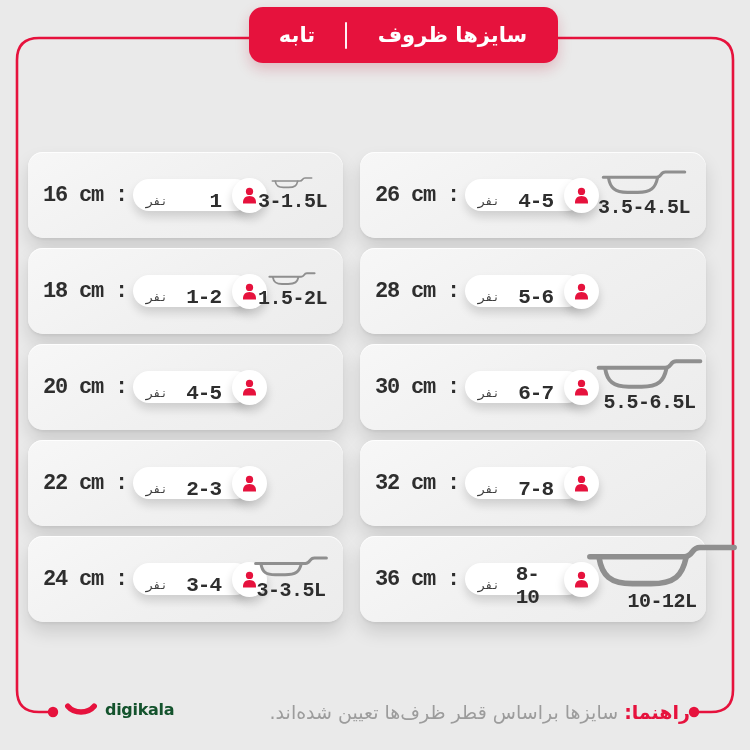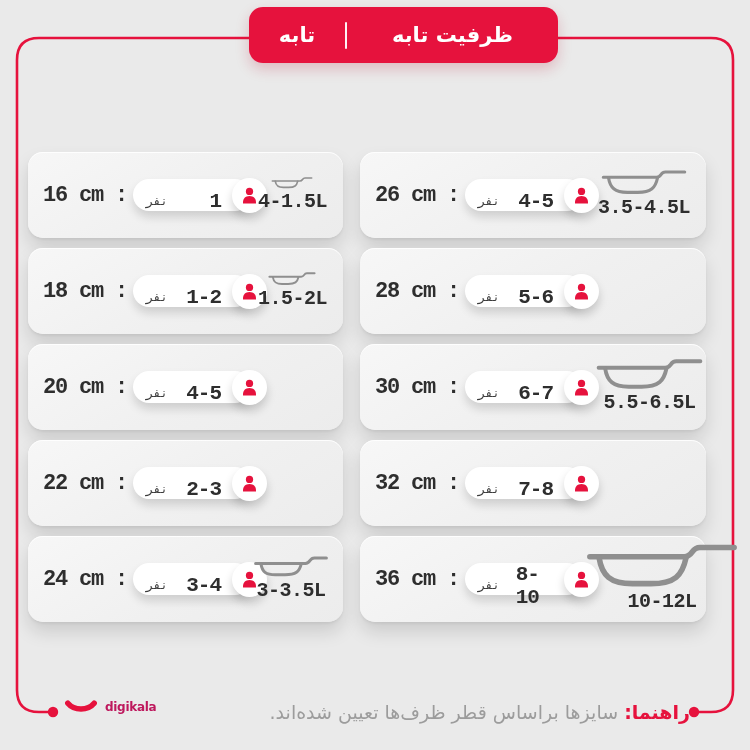--- a/index.html
+++ b/index.html
@@ -69,21 +69,21 @@
   .pan-block.pb-out2 { right: -12px; }
   .pan-block.pb-out3 { right: -30px; }
   svg.pan { display: block; overflow: visible; stroke: #8F8F8F; fill: none; }
   .liters {
     font-size: 20px; font-weight: bold; color: #2e2e2e;
     letter-spacing: -0.5px; margin-top: 1px; white-space: nowrap;
   }
 
   
   .brand { position: absolute; left: 64px; top: 700px; display: flex; align-items: center; gap: 7px; z-index: 2; }
-  .brand-name { color: #be185d; font-weight: bold; font-size: 12px; letter-spacing: -0.3px; }
+  .brand-name { color: #14532d; font-weight: bold; font-size: 16px; letter-spacing: -0.3px; }
   .note {
     position: absolute; right: 60px; top: 701px; z-index: 2;
     direction: rtl; font-size: 19px; color: #9c9c9c; white-space: nowrap; margin-left: 21px;
   }
   .note .note-label { color: #E6123D; font-weight: bold; }
 </style>
 </head>
 <body>
 
 <div class="page">
@@ -107,21 +107,21 @@
 
   <svg class="frame" width="750" height="750" viewBox="0 0 750 750">
     <path d="M52 712 L39 712 Q17 712 17 690 L17 60 Q17 38 39 38 L711 38 Q733 38 733 60 L733 690 Q733 712 711 712 L694 712" fill="none" stroke="#E6123D" stroke-width="2.6"></path>
     <circle cx="53" cy="712" r="5.2" fill="#E6123D"></circle>
     <circle cx="694" cy="712" r="5.2" fill="#E6123D"></circle>
   </svg>
 
   <div class="badge">
     <div class="badge-sec small">تابه</div>
     <div class="badge-divider"></div>
-    <div class="badge-sec big">ظرفیت تابه</div>
+    <div class="badge-sec big">سایزها ظروف</div>
   </div>
 
   <div class="cards">
 
     <div class="card">
       <span class="size">16 cm :</span>
       <div class="pill-wrap">
         <div class="pill">
           <span class="unit">نفر</span>
           <span class="count">1</span>
@@ -129,21 +129,21 @@
         <div class="person-badge">
           <svg viewBox="0 0 24 24">
               <use href="#person-shape"></use>
             </svg>
         </div>
       </div>
       <div class="pan-block">
         <svg class="pan" width="40" height="12" viewBox="0 0 120 36">
             <use href="#pan-shallow"></use>
           </svg>
-        <span class="liters">4-1.5L</span>
+        <span class="liters">3-1.5L</span>
       </div>
     </div>
 
     <div class="card">
       <span class="size">18 cm :</span>
       <div class="pill-wrap">
         <div class="pill">
           <span class="unit">نفر</span>
           <span class="count">1-2</span>
         </div>

